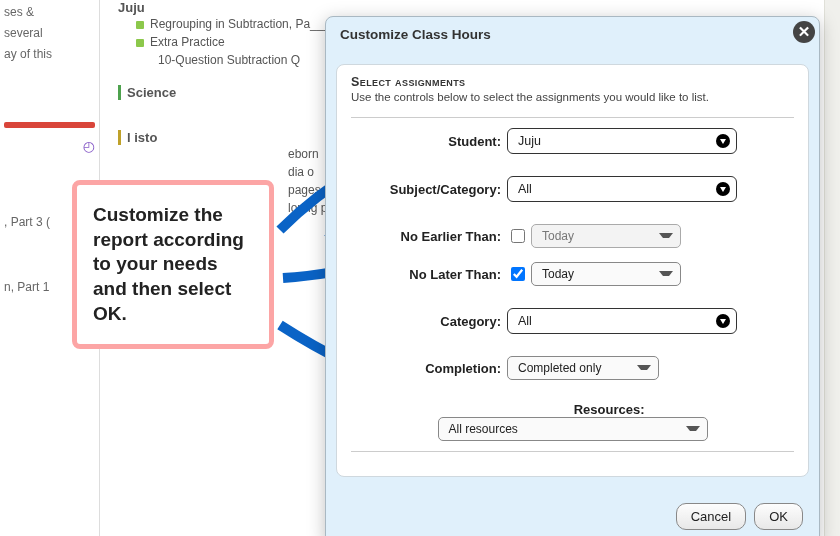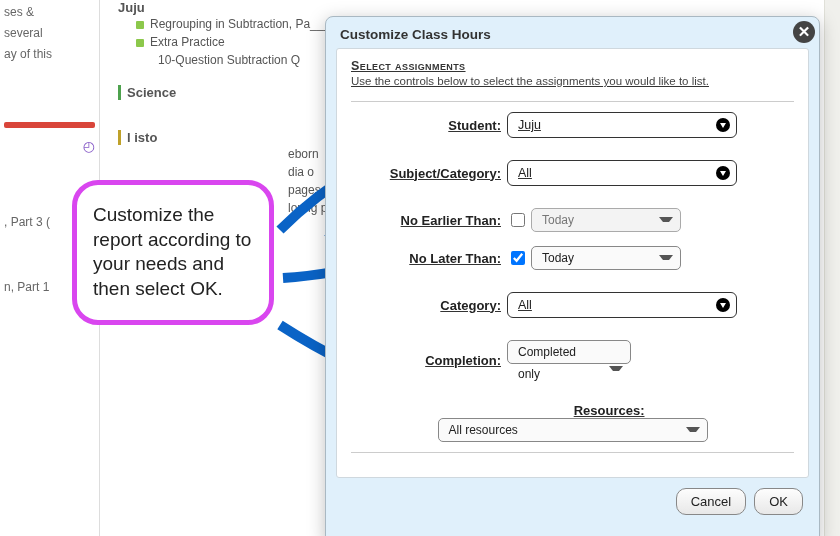--- a/index.html
+++ b/index.html
@@ -80,28 +80,29 @@
   .bg-main .sci { border-left-color: #4ea24e; }
   .bg-main .hist { border-left-color: #bfa12a; }
 
   
   .callout {
     position: absolute;
     left: 72px;
     top: 180px;
     width: 202px;
     background: #fff;
-    border: 5px solid #d946ef;
-    border-radius: 26px;
+    border: 5px solid #fca5a5;
+    border-radius: 8px;
     padding: 18px 16px;
     color: #222;
     font-family: Arial, Helvetica, sans-serif;
     font-size: 19px;
     line-height: 1.3;
     z-index: 5;
+    font-weight: bold;
   }
 
   svg.arrows {
     position: absolute;
     left: 0; top: 0;
     width: 840px; height: 536px;
     z-index: 6;
     pointer-events: none;
   }
 
@@ -136,25 +137,24 @@
     color: #fff;
     line-height: 22px;
     text-align: center;
     font-weight: bold;
     font-size: 15px;
     cursor: pointer;
     font-family: Arial, sans-serif;
   }
   .dialog-body {
     background: #fff;
-    margin: 0 10px;
+    margin: 16px 10px;
     border: 1px solid #cfd8de;
-    border-radius: 3px;
+    border-radius: 8px;
     padding: 10px 14px 14px 14px;
-    text-decoration: underline;
   }
   .dialog-subtitle {
     font-variant: small-caps;
     font-weight: bold;
     letter-spacing: 0.4px;
     font-size: 12.5px;
   }
   .dialog-hint {
     font-size: 11.5px;
     color: #444;
@@ -217,21 +217,21 @@
   }
   .combo.wide { width: 230px; }
 
   .native-select {
     appearance: none;
     -webkit-appearance: none;
     border: 1px solid #888;
     border-radius: 5px;
     height: 24px;
     line-height: 22px;
-    padding: 0 30px 0 10px;
+    padding: 0 22px 0 10px;
     font-size: 12px;
     color: #222;
     background: #fafafa;
     position: relative;
     display: inline-block;
   }
   .native-wrap {
     position: relative;
     display: inline-block;
   }
@@ -416,21 +416,21 @@
           <span>All</span>
           <span class="chevron"></span>
         </div>
       </div>
     </div>
 
     <div class="form-row">
       <div class="form-label">Completion:</div>
       <div class="form-control">
         <span class="native-wrap stacked">
-          <span class="native-select" style="width:124px;">
+          <span class="native-select" style="width:152px;">
             <span>Completed only</span>
           </span>
         </span>
       </div>
     </div>
 
     <div class="form-row" style="margin-bottom:10px;flex-direction:column;">
       <div class="form-label">Resources:</div>
       <div class="form-control">
         <span class="native-wrap stacked">

